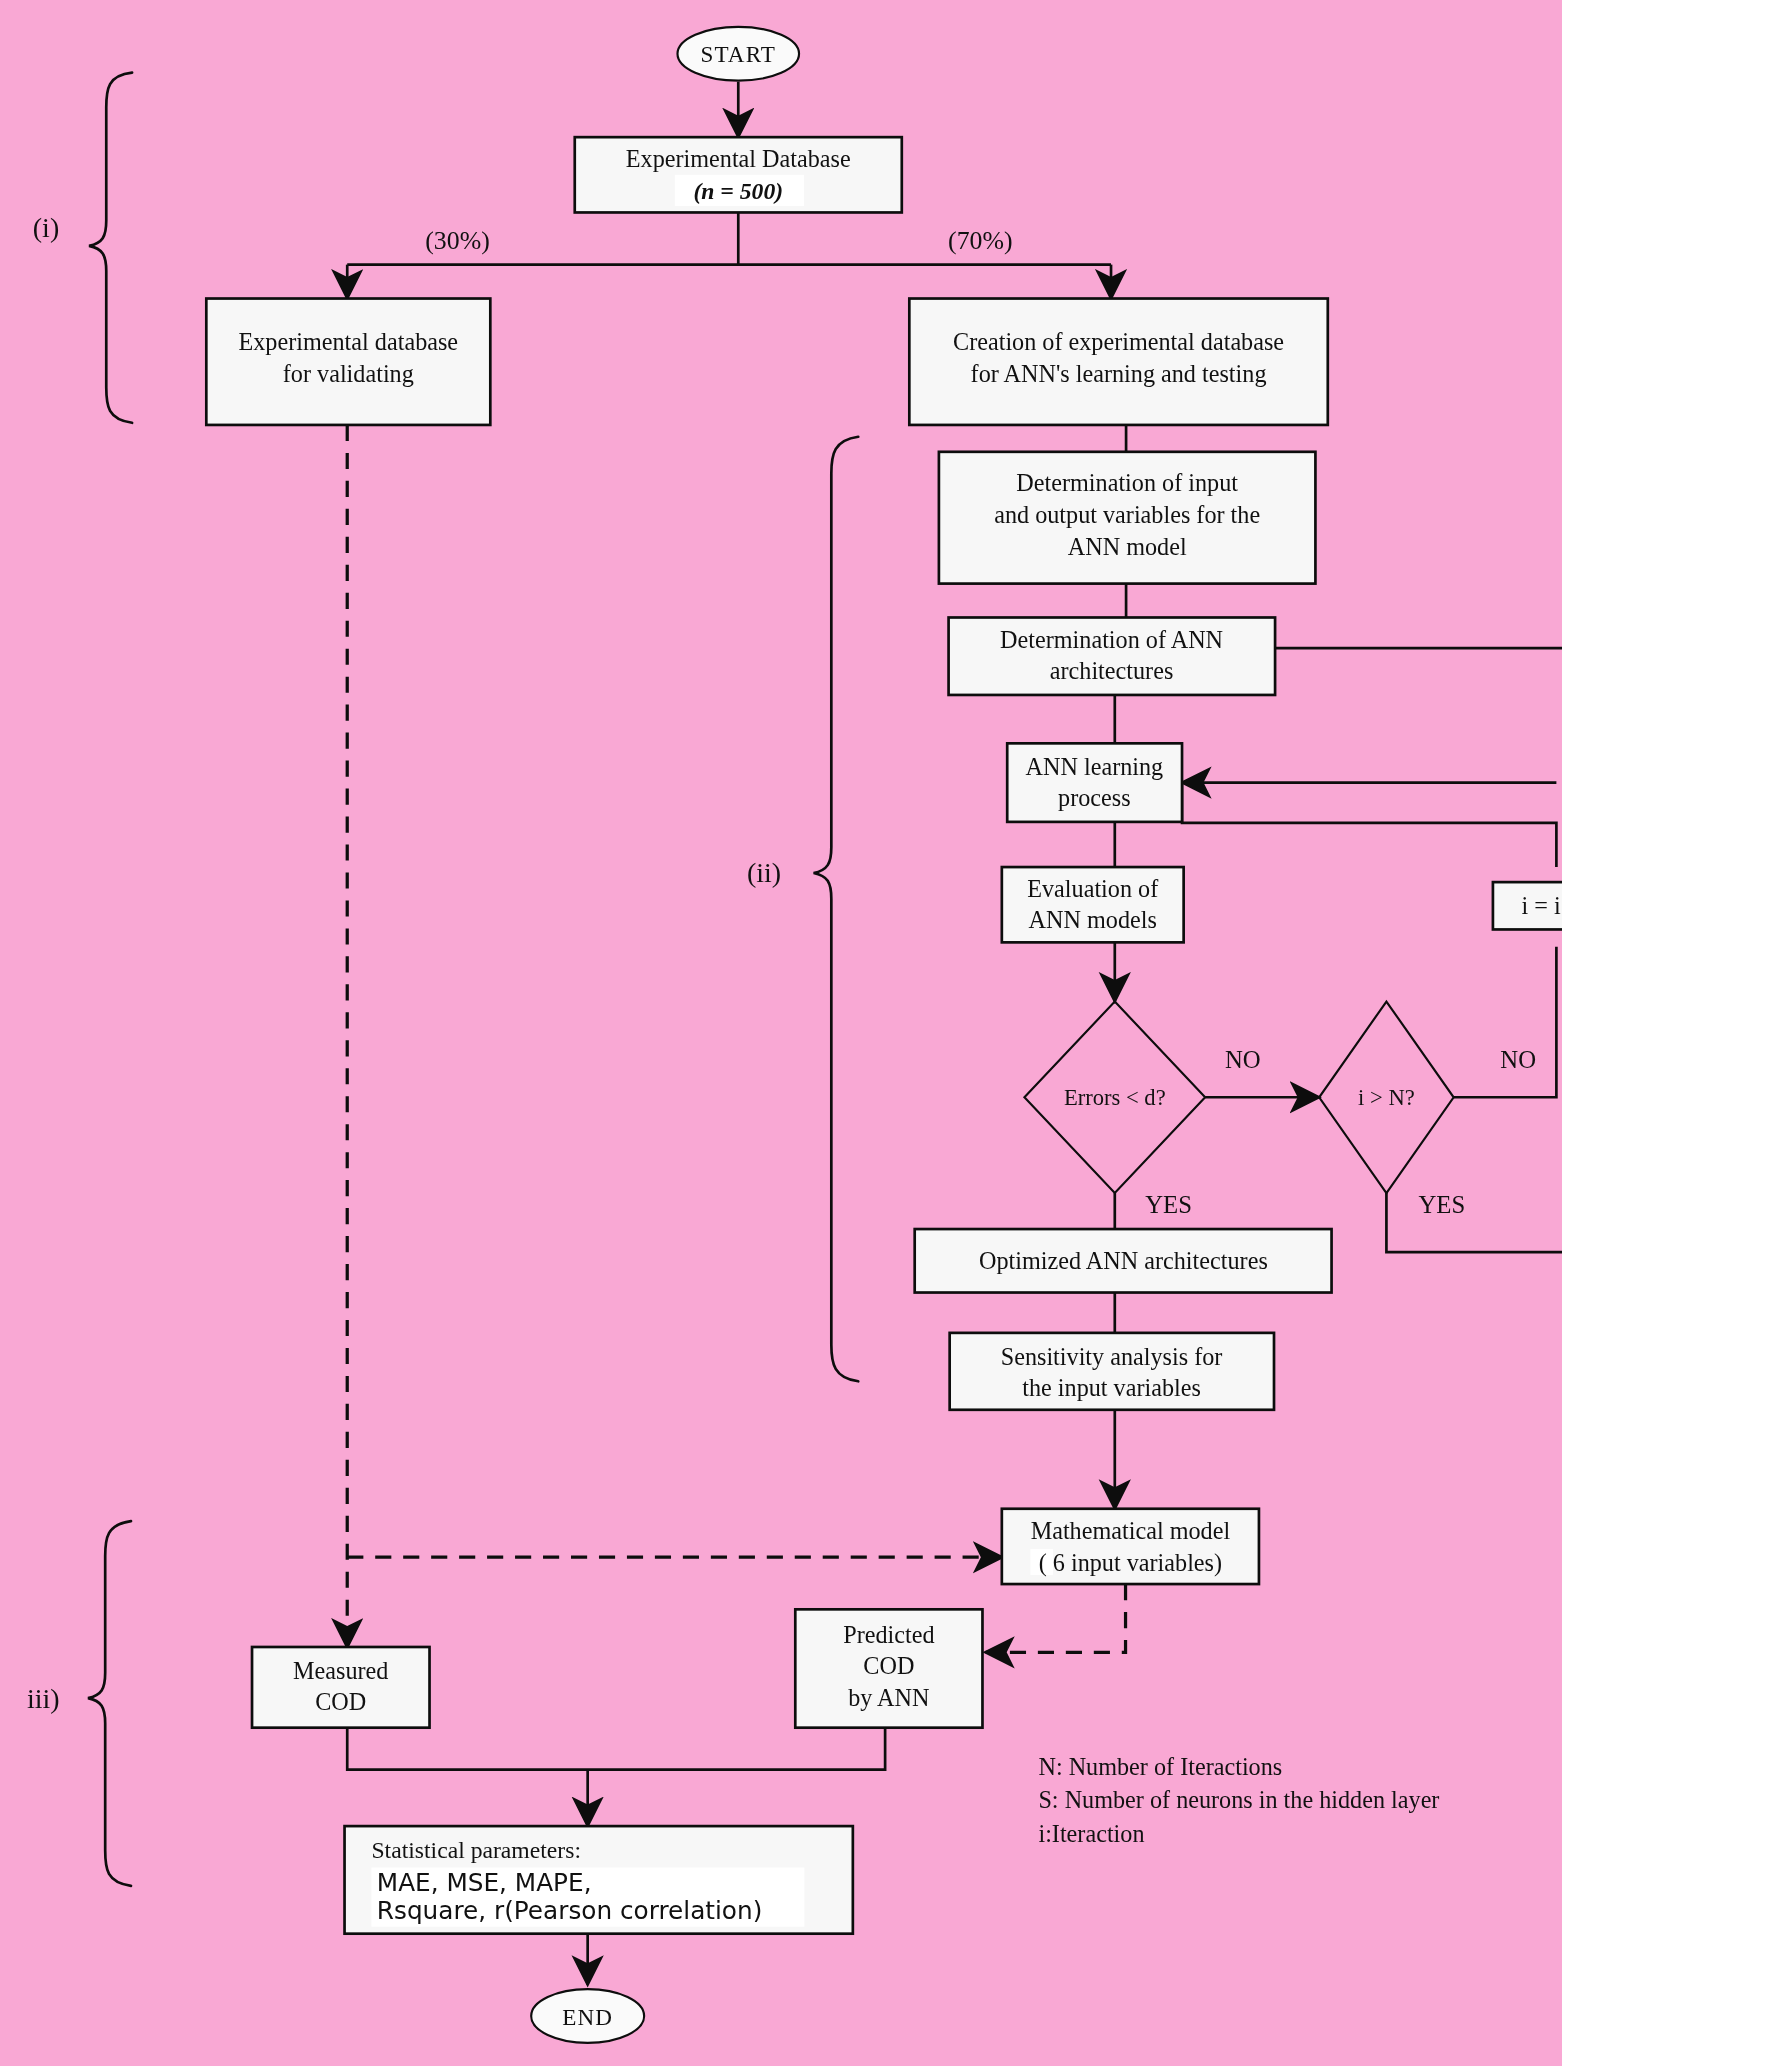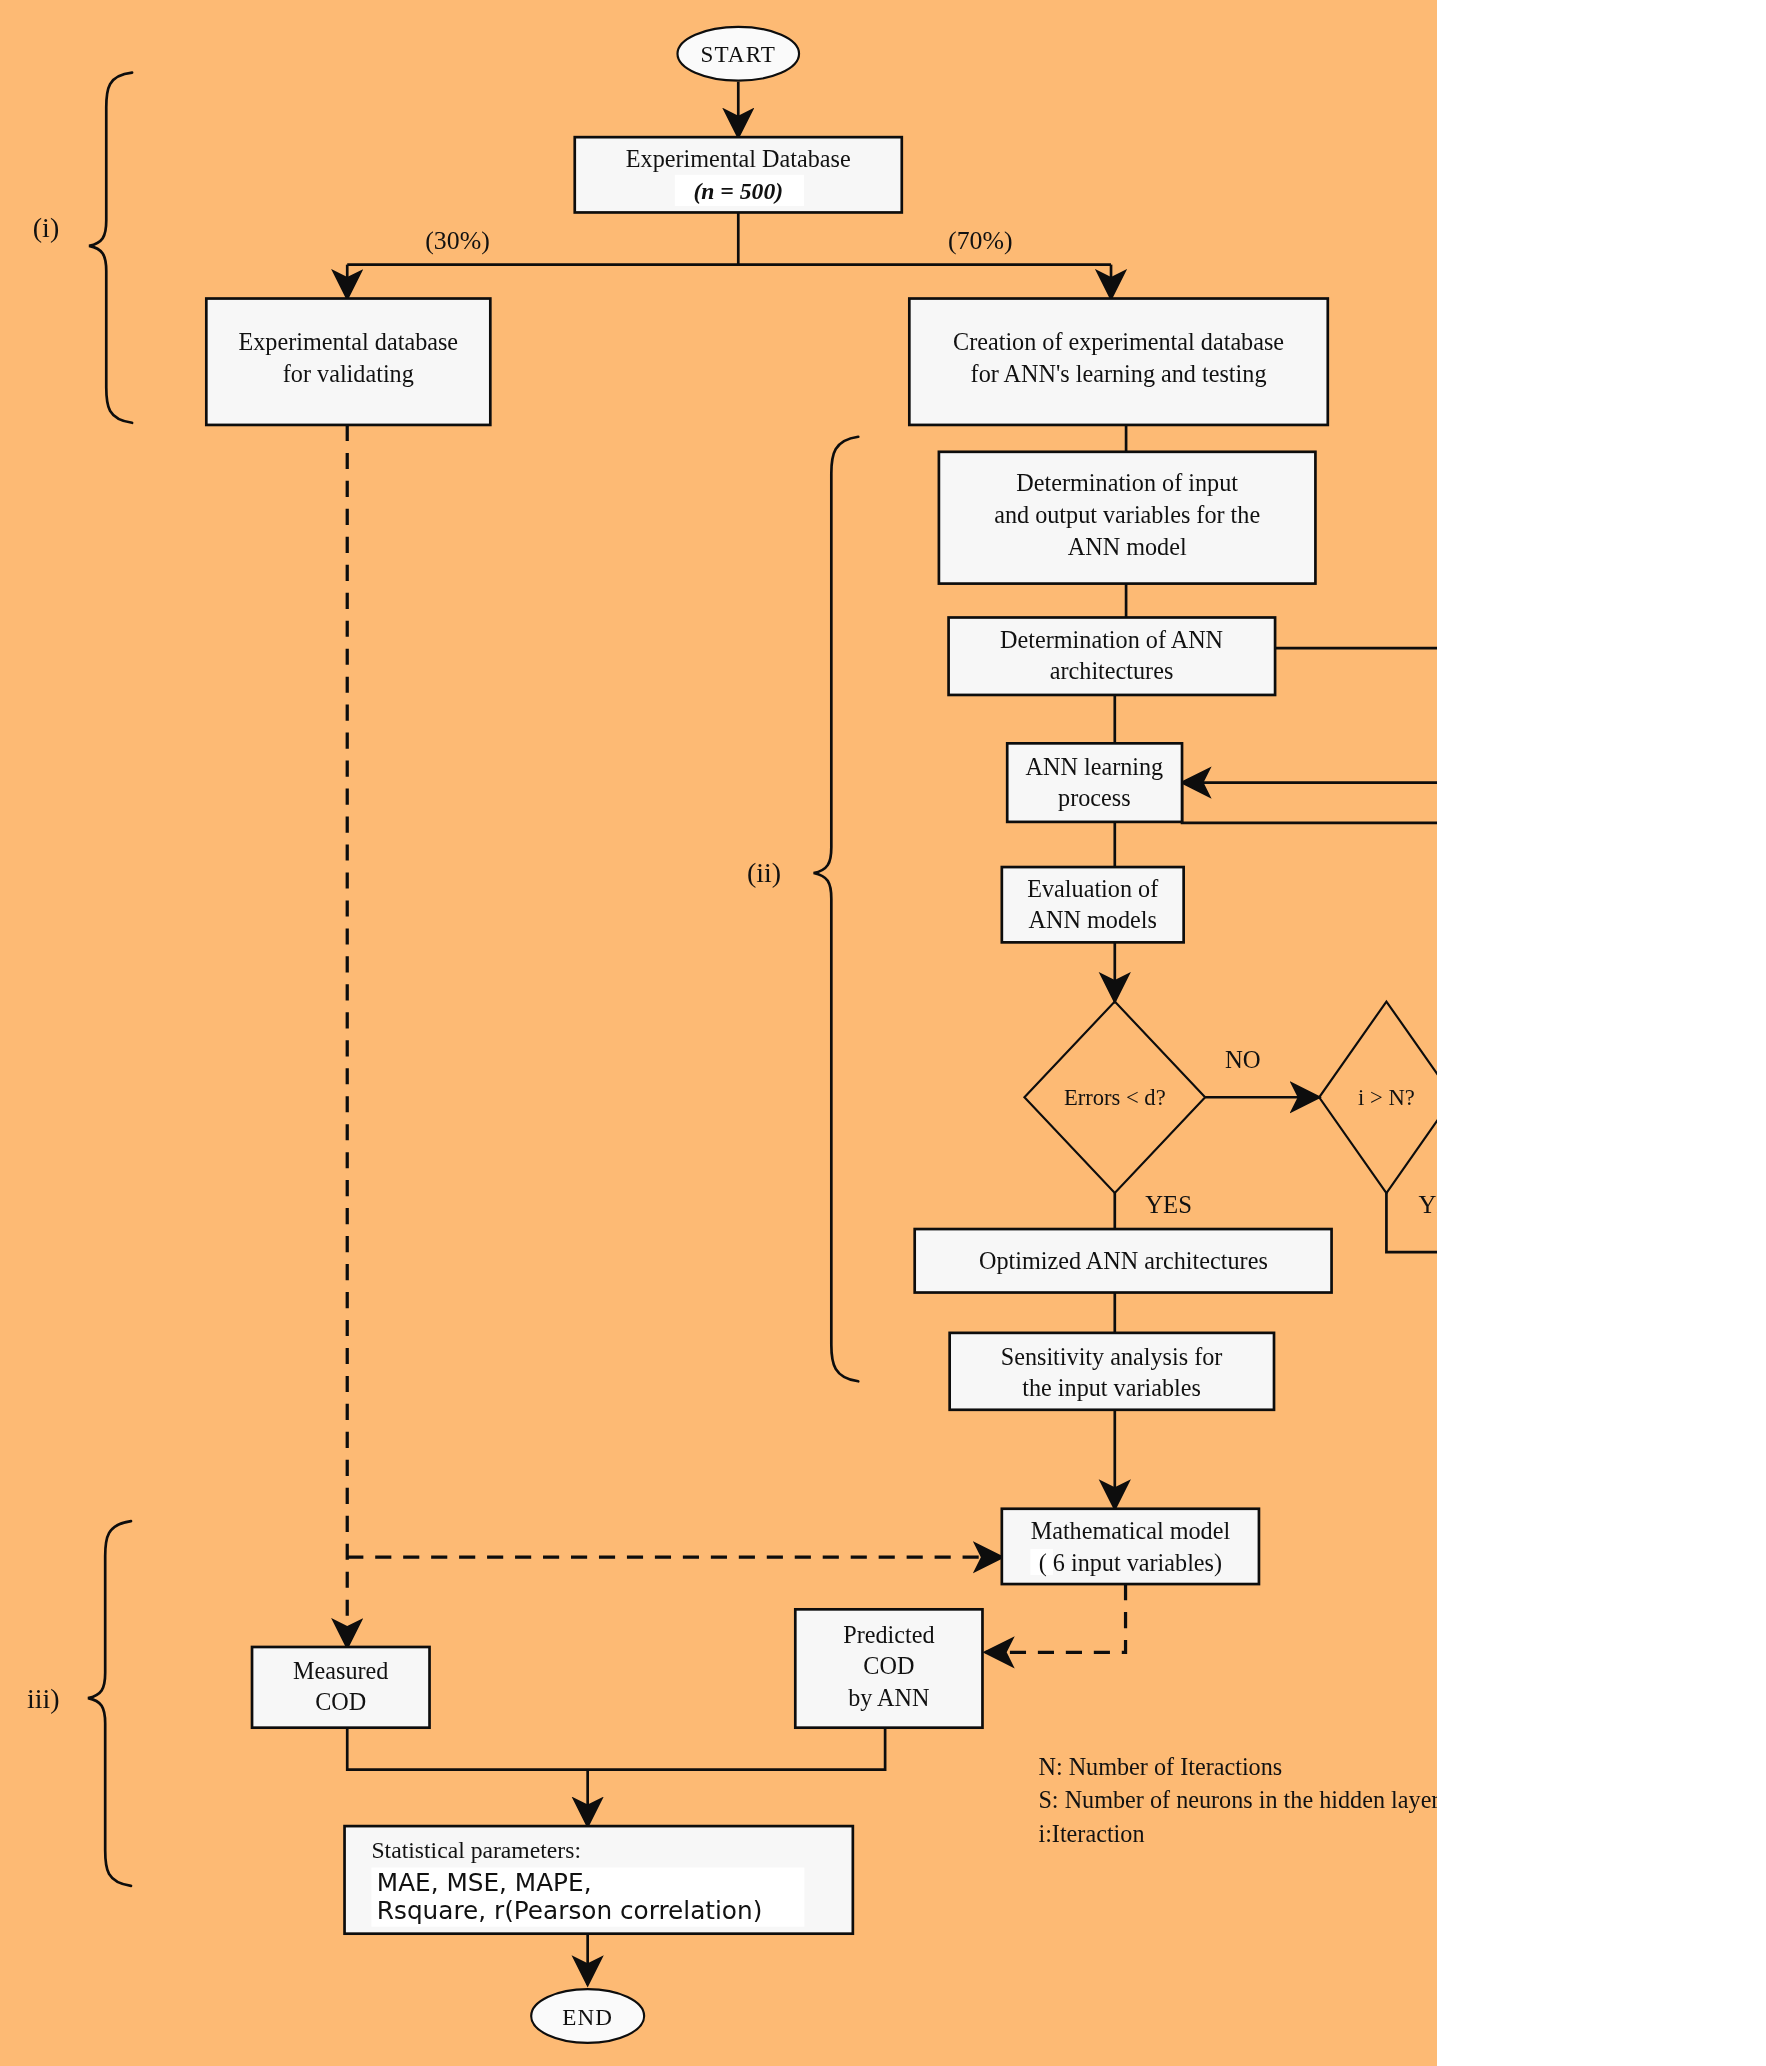--- a/index.html
+++ b/index.html
@@ -2,23 +2,23 @@
 <html style="font-size:8.6px"><head>
 <meta charset="utf-8">
 <style>
   html, body {
     margin: 0;
     padding: 0;
     background: #ffffff;
   }
   #flow-root {
     position: relative;
-    width: 1437px;
+    width: 1562px;
     height: 2066px;
-    background: #fdba74;
+    background: #f9a8d4;
     font-family: "Liberation Serif", "DejaVu Serif", serif;
     overflow: hidden;
   }
   svg.flow-canvas {
     position: absolute;
     top: 0;
     left: 0;
     width: 1767px;
     height: 2066px;
   }

